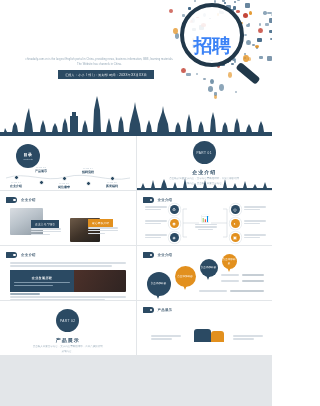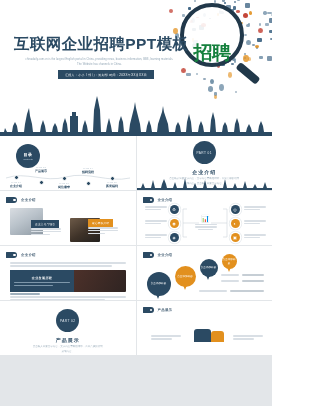--- a/index.html
+++ b/index.html
@@ -28,23 +28,23 @@
   
   .magnifier { position:absolute; right:10px; top:1px; width:86px; height:86px; }
   .mag-lens {
     position:absolute; left:4px; top:2px;
     width:64px; height:64px; border-radius:50%;
     border:4px solid #21384a;
     background:rgba(255,255,255,0.90);
     box-shadow:inset 0 0 0 2px #ffffff;
   }
   .mag-label {
-    position:absolute; left:4px; top:19px; width:64px; height:64px;
+    position:absolute; left:4px; top:12px; width:64px; height:64px;
     display:flex; align-items:center; justify-content:center;
-    font-size:19px; font-weight:bold; color:#15803d;
+    font-size:19px; font-weight:bold; color:#3b82f6;
     letter-spacing:-0.5px; line-height:1;
   }
   .mag-handle {
     position:absolute; left:62px; top:60px;
     width:26px; height:8px; background:#21384a;
     border-radius:3px; transform:rotate(40deg);
     transform-origin:left center;
   }
 
   .cover-title {
@@ -261,21 +261,20 @@
       <span style="left: 35.5px; top: 86.6px; width: 2.1px; height: 2.1px; background: rgb(111, 142, 166); opacity: 0.63;"></span>
       <span style="left: 110.2px; top: 52.1px; width: 3.4px; height: 2.4px; opacity: 0.7;"></span>
     </div>
 
   <div class="magnifier">
     <div class="mag-lens"></div>
     <div class="mag-label">招聘</div>
     <div class="mag-handle"></div>
   </div>
 
-  <div class="cover-title">互联网企业招聘PPT模板</div>
 
   <div class="cover-sub">
     <div>chinadaily.com.cn is the largest English portal in China, providing news, business information, BBS, learning materials.</div>
     <div>The Website has channels in China.</div>
   </div>
 
   <div class="cover-meta">汇报人：小小 / 部门：策划部    时间：20XX年XX月XX日</div>
 
   <svg class="skyline" viewBox="0 0 272 40" preserveAspectRatio="none">
     <path fill="#2b4a63" d="M0,40 L0,36 L4,36 L5,32 L7,36 L12,36 L13,30 L15,26 L17,30 L18,36 L24,36

